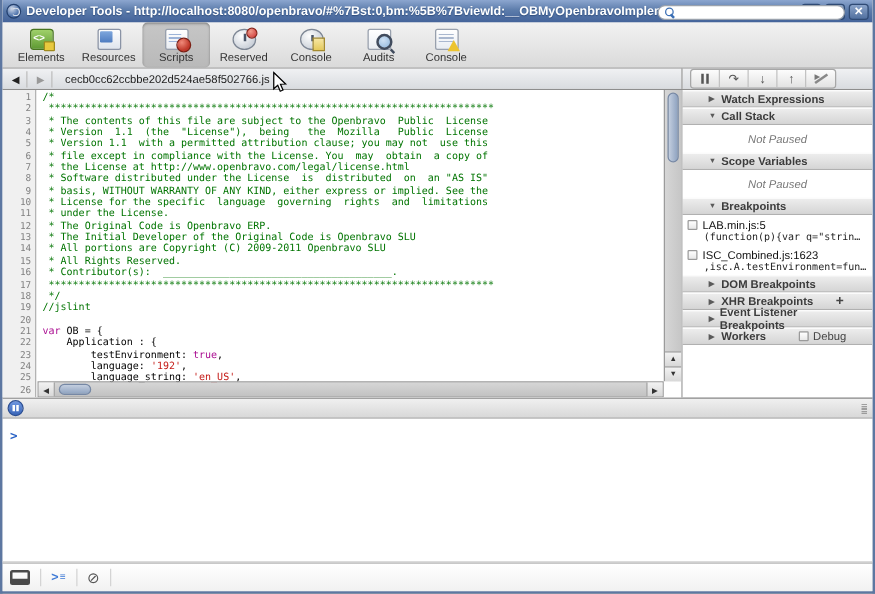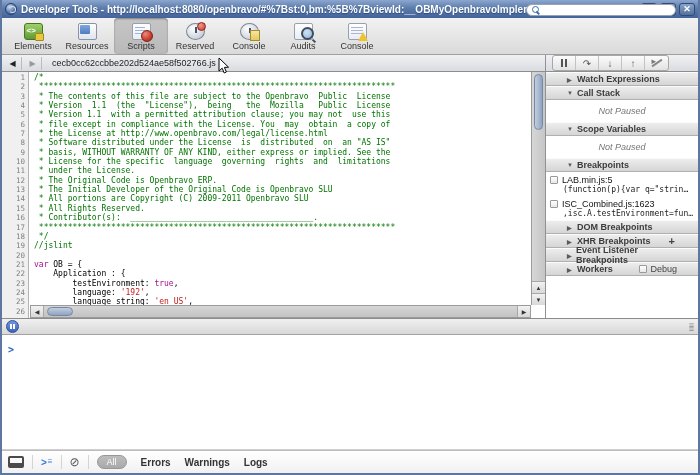--- a/index.html
+++ b/index.html
@@ -306,25 +306,19 @@
     <span class="console-prompt">&gt;</span>
   </div>
 
   <div class="bottombar">
     <span class="dock-icon"></span>
     <span class="bb-sep"></span>
     <span class="console-toggle-icon">&gt;<span class="ct-lines">≡</span></span>
     <span class="bb-sep"></span>
     <span class="clear-icon">⊘</span>
     <span class="bb-sep"></span>
-    <span id="filters" style="display:flex;align-items:center;gap:14px;">
-        <span class="pill selected">All</span>
-        <span class="filter-label">Errors</span>
-        <span class="filter-label">Warnings</span>
-        <span class="filter-label">Logs</span>
-      </span>
   </div>
 
   <svg class="cursor" width="12" height="18" viewBox="0 0 12 18">
     <path d="M1,1 L1,14 L4.2,11.2 L6.2,16 L8.4,15 L6.4,10.4 L10.5,10.2 Z" fill="#fff" stroke="#000" stroke-width="1"></path>
   </svg>
 
 </div>
 
 </body></html>

